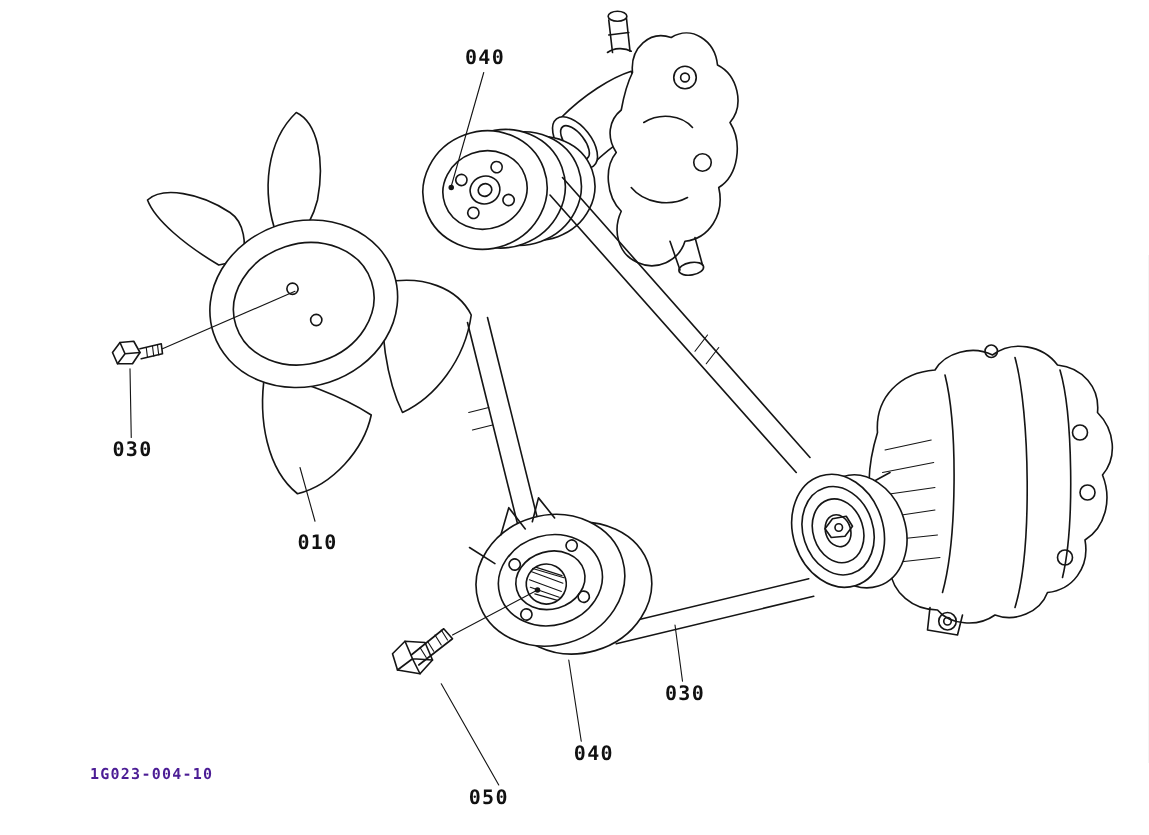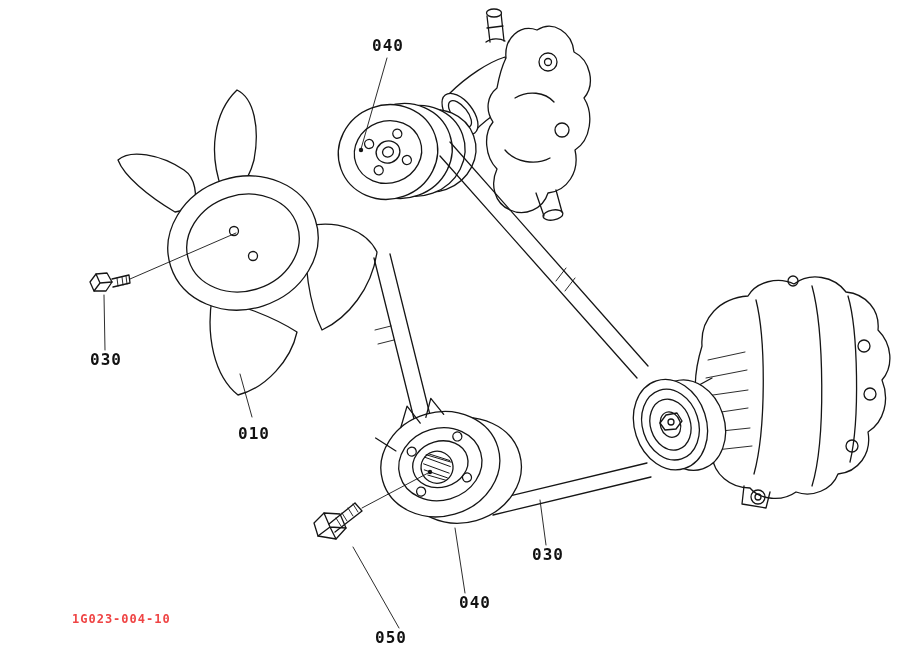--- a/index.html
+++ b/index.html
@@ -15,21 +15,21 @@
   .wh   { stroke:#151515; stroke-width:1.3; fill:#ffffff; stroke-linejoin:round; }
   .dot  { fill:#151515; stroke:none; }
   .callout {
     position:absolute; width:48px; text-align:center;
     font:700 16px "DejaVu Sans Mono", monospace;
     letter-spacing:1px; color:#111; line-height:18px;
   }
   .drawing-number {
     position:absolute; left:72px; top:612px;
     font:700 12px "DejaVu Sans Mono", monospace;
-    letter-spacing:1px; color:#ef4444;
+    letter-spacing:1px; color:#4c1d95;
   }
 </style>
 </head>
 <body>
 
 <div class="stage">
 
   <svg width="919" height="668" viewBox="0 0 919 668">
 
     <g>

